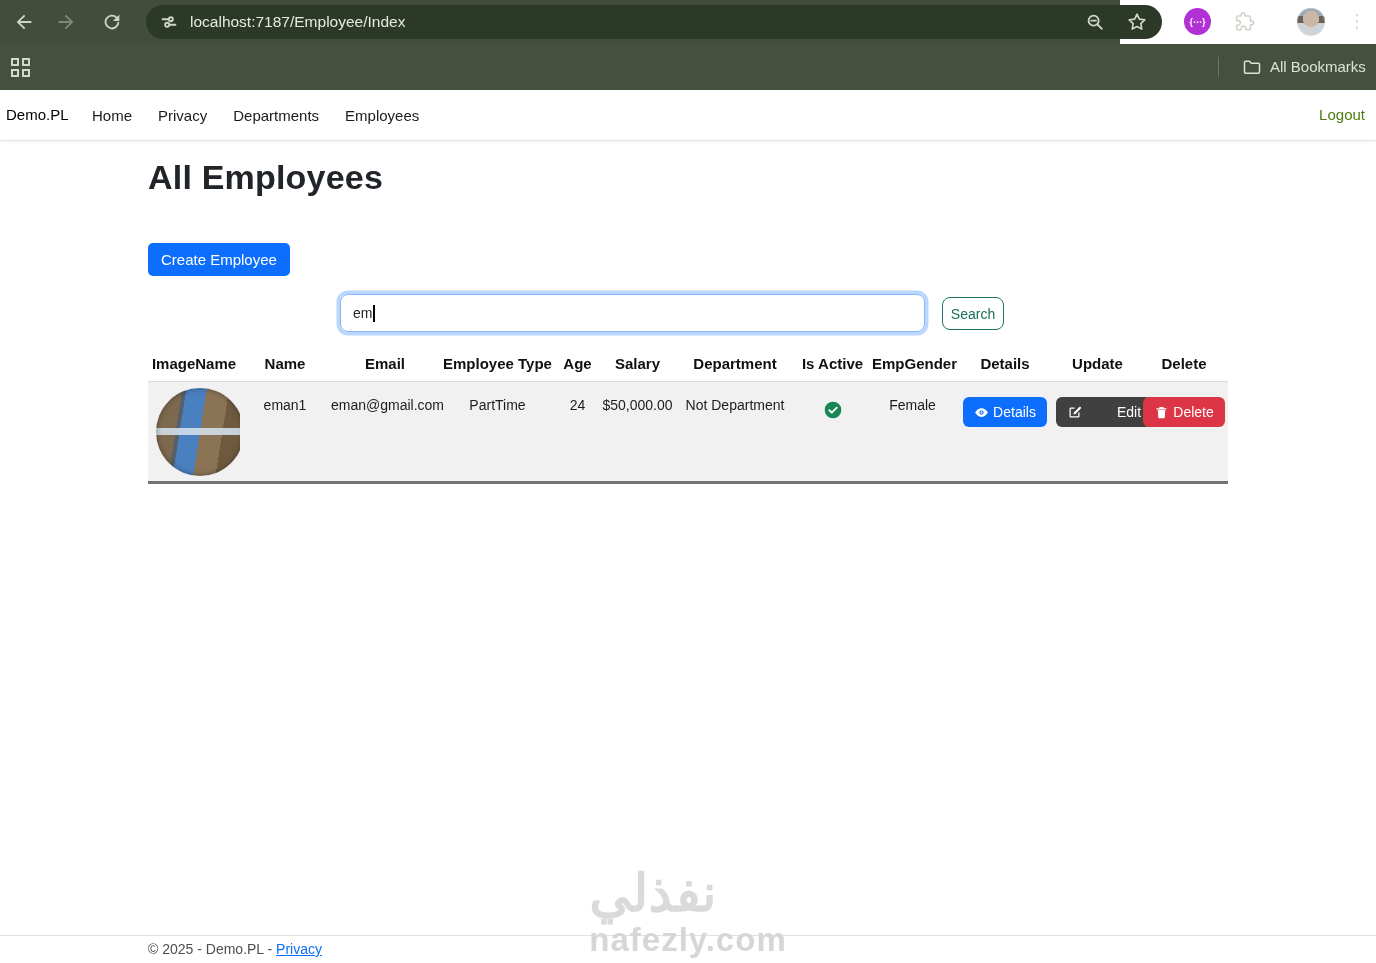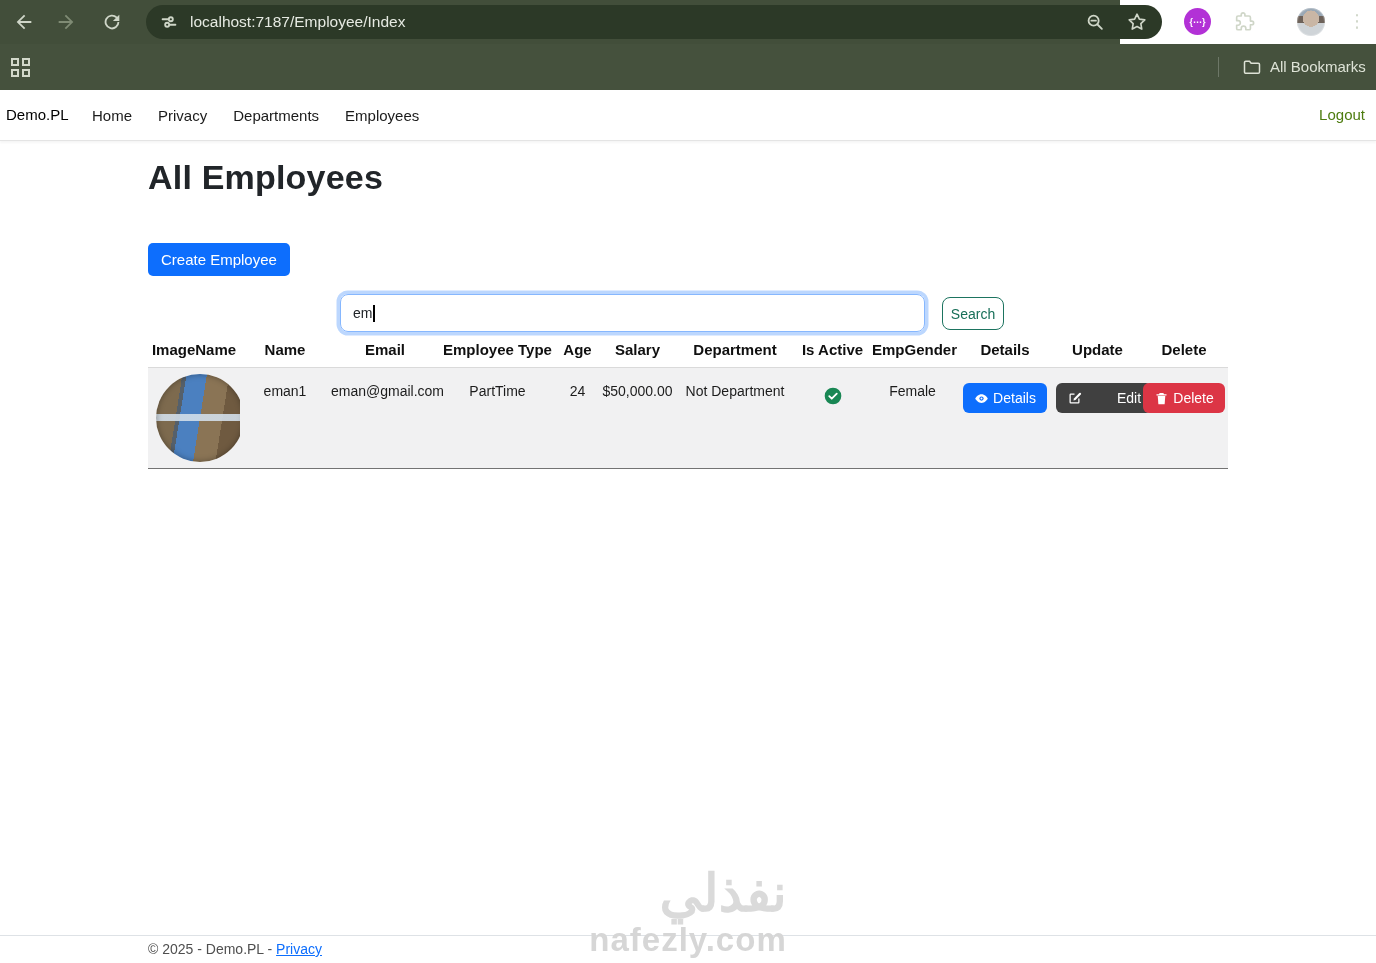--- a/index.html
+++ b/index.html
@@ -73,27 +73,27 @@
     display:flex; align-items:center;
   }
   .caret { display:inline-block; width:1.5px; height:17px; background:#000; margin-left:1px; vertical-align:middle; }
   .search-btn {
     position:absolute; left:794px; top:3px; width:62px; height:33px;
     background:#ffffff; color:#176f58; border:1px solid #1d7460; border-radius:8px;
     font-size:14px; cursor:pointer; font-family:"Liberation Sans", sans-serif;
   }
 
   
-  table.emp-table { width:1080px; border-collapse:collapse; table-layout:fixed; }
+  table.emp-table { margin-top:14px; width:1080px; border-collapse:collapse; table-layout:fixed; }
   .emp-table th {
     font-size:15px; font-weight:700; color:#101010; text-align:center;
     padding:7px 2px 9px; background:#ffffff;
   }
   .emp-table td {
-    background:#f1f1f2; border-top:1px solid #dadada; border-bottom:1px solid #737373;
+    background:#f1f1f2; border-top:1px solid #dadada; border-bottom:3px solid #737373;
     height:101px; vertical-align:top; padding-top:15px; text-align:center;
     font-size:14px; color:#1c1c1c;
   }
   td.img-cell { padding:6px 0 0 8px; text-align:left; }
   .emp-photo {
     width:88px; height:88px; border-radius:50%;
     background:
       linear-gradient(180deg, transparent 0 46%, rgba(210,222,233,0.9) 46% 53%, transparent 53% 100%),
       linear-gradient(99deg, #7d6a4e 0 26%, #55606b 26% 30%, #4b80c0 30% 50%, #8a7455 50% 72%, #6f5a40 72% 100%);
     box-shadow: inset 0 0 6px rgba(0,0,0,0.35);
@@ -111,21 +111,21 @@
 
   
   .footer {
     position:absolute; left:0; bottom:0; width:1376px; height:28px;
     border-top:1px solid #dee2e6; background:transparent;
     font-size:14px; color:#4f4f4f; line-height:26px; padding-left:148px;
   }
   .privacy-link { color:#0d6efd; text-decoration:underline; cursor:pointer; }
   .watermark {
     position:absolute; left:50%; bottom:4px; transform:translateX(-50%);
-    text-align:right; pointer-events:none; z-index:5; color:#dadada;
+    text-align:left; pointer-events:none; z-index:5; color:#dadada;
   }
   .wm-arabic { font-size:52px; font-weight:700; line-height:1.05; direction:rtl; }
   .wm-latin { font-size:33px; font-weight:700; letter-spacing:1px; color:#d6d6d6; }
 </style>
 </head>
 <body>
 
 <div class="toolbar">
   <div class="tb-icon" style="left:12px">
     <svg viewBox="0 0 24 24">

